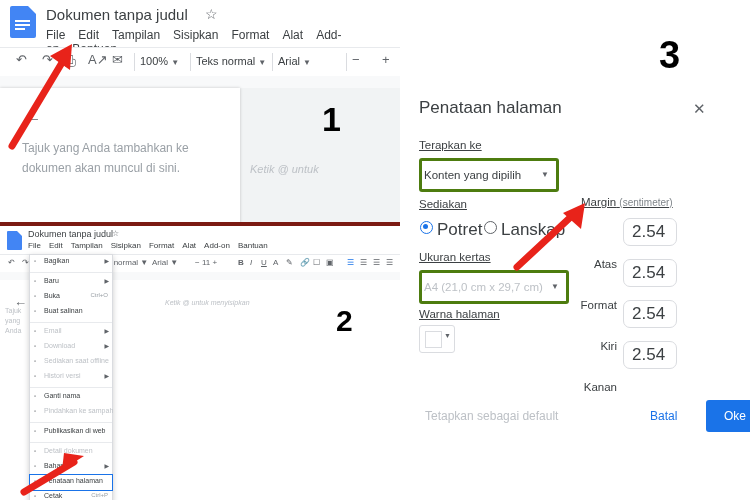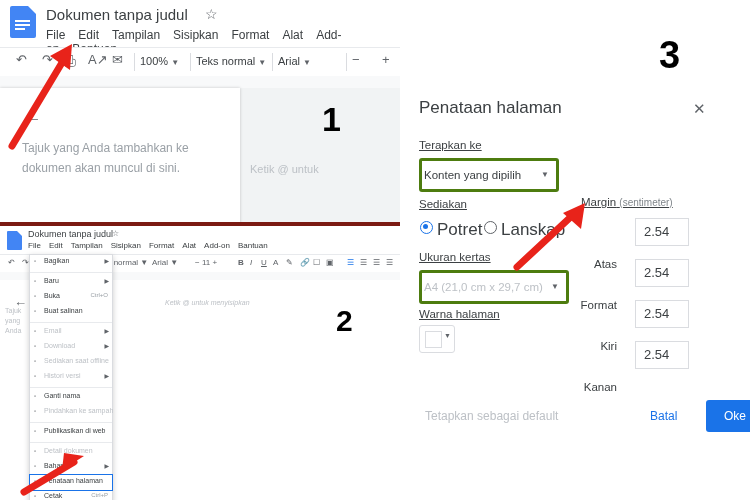--- a/index.html
+++ b/index.html
@@ -22,21 +22,21 @@
   #p1-toolbar{position:absolute;left:0;top:47px;width:400px;height:28px;border-top:1px solid #e8eaed;background:#fff;}
   .tb-ico{position:absolute;top:4px;font-size:13px;color:#5f6368;}
   .tb-sep{position:absolute;top:5px;width:1px;height:18px;background:#dadce0;}
   .tb-box{position:absolute;top:3px;height:20px;border:0;font-size:11px;color:#3c4043;line-height:20px;}
   .tb-caret{font-size:8px;color:#5f6368;}
   #p1-ruler{position:absolute;left:0;top:76px;width:400px;height:12px;background:#f8f9fa;border-bottom:1px solid #e8eaed;}
   #p1-canvasbg{position:absolute;left:0;top:88px;width:400px;height:140px;background:#f1f3f4;}
   #p1-page{position:absolute;left:0;top:88px;width:240px;height:140px;background:#fff;box-shadow:0 0 3px rgba(0,0,0,.2);}
   #p1-back{position:absolute;left:22px;top:105px;font-size:20px;color:#5f6368;}
   #p1-hint{position:absolute;left:22px;top:138px;width:190px;font-size:12px;line-height:20px;color:#9aa0a6;}
-  #p1-placeholder{position:absolute;left:250px;top:163px;font-size:11px;color:#bdc1c6;}
+  #p1-placeholder{position:absolute;left:250px;top:163px;font-size:11px;color:#bdc1c6;font-style:italic;}
   #p1-num{position:absolute;left:322px;top:100px;font-size:34px;font-weight:bold;color:#000;}
 
   
   #panel2{left:0;top:222px;width:400px;height:278px;background:#fff;overflow:hidden;border-top:4px solid #7b1a12;}
   #p2-titlebar{position:absolute;left:0;top:0;width:400px;height:26px;background:#fff;}
   .docs-logo-sm{position:absolute;left:7px;top:5px;width:15px;height:19px;background:#4285f4;border-radius:1px;}
   .docs-logo-sm:after{content:"";position:absolute;right:0;top:0;border-width:0 5px 5px 0;border-style:solid;border-color:#fff #fff transparent transparent;}
   #p2-doctitle{position:absolute;left:28px;top:3px;font-size:9px;color:#3c4043;}
   #p2-star{position:absolute;left:112px;top:3px;font-size:8px;color:#5f6368;}
   #p2-menu{position:absolute;left:28px;top:15px;font-size:8px;color:#3c4043;}
@@ -68,21 +68,21 @@
   .dlg-label{position:absolute;font-size:11.5px;color:#3c4043;text-decoration:underline;}
   .dlg-sublabel{font-size:10px;color:#80868b;}
   .dropdown{position:absolute;border:3px solid #4d7c0f;border-radius:3px;height:28px;line-height:28px;font-size:11.5px;color:#3c4043;padding:0 22px 0 2px;}
   .dropdown.dim{color:#bdc1c6;}
   .dropdown .dd-caret{position:absolute;right:7px;top:0;font-size:8px;color:#5f6368;}
   .radio{position:absolute;width:11px;height:11px;border:1px solid #5f6368;border-radius:50%;}
   .radio.on{border-color:#1a73e8;}
   .radio.on:after{content:"";position:absolute;left:2px;top:2px;width:5px;height:5px;border-radius:50%;background:#1a73e8;}
   .radio-lbl{position:absolute;font-size:17px;color:#3c4043;}
   .margin-lbl{position:absolute;font-size:11.5px;color:#3c4043;text-align:right;width:48px;margin-top:34px;}
-  .margin-box{position:absolute;width:44px;height:26px;border:1px solid #dadce0;border-radius:0;font-size:13px;color:#3c4043;line-height:26px;padding-left:8px;margin-left:12px;}
+  .margin-box{position:absolute;width:44px;height:26px;border:1px solid #dadce0;border-radius:7px;font-size:17px;color:#3c4043;line-height:26px;padding-left:8px;}
   #color-swatch{position:absolute;left:18px;top:325px;width:34px;height:26px;border:1px solid #dadce0;border-radius:3px;}
   #color-swatch .cc{position:absolute;left:5px;top:5px;width:15px;height:15px;background:#fff;border:1px solid #dadce0;}
   #color-swatch .dd-caret{position:absolute;right:3px;top:6px;font-size:7px;color:#5f6368;}
   #btn-default{position:absolute;left:14px;top:400px;height:32px;line-height:32px;font-size:12px;color:#bdc1c6;padding:0 10px;}
   #btn-cancel{position:absolute;left:237px;top:400px;height:32px;line-height:32px;font-size:12px;color:#1a73e8;padding:0 12px;}
   #btn-ok{position:absolute;left:305px;top:400px;width:58px;height:32px;line-height:32px;text-align:center;font-size:12px;color:#fff;background:#1a73e8;border-radius:3px;}
 
   
   .arrow{position:absolute;pointer-events:none;}
 </style>

